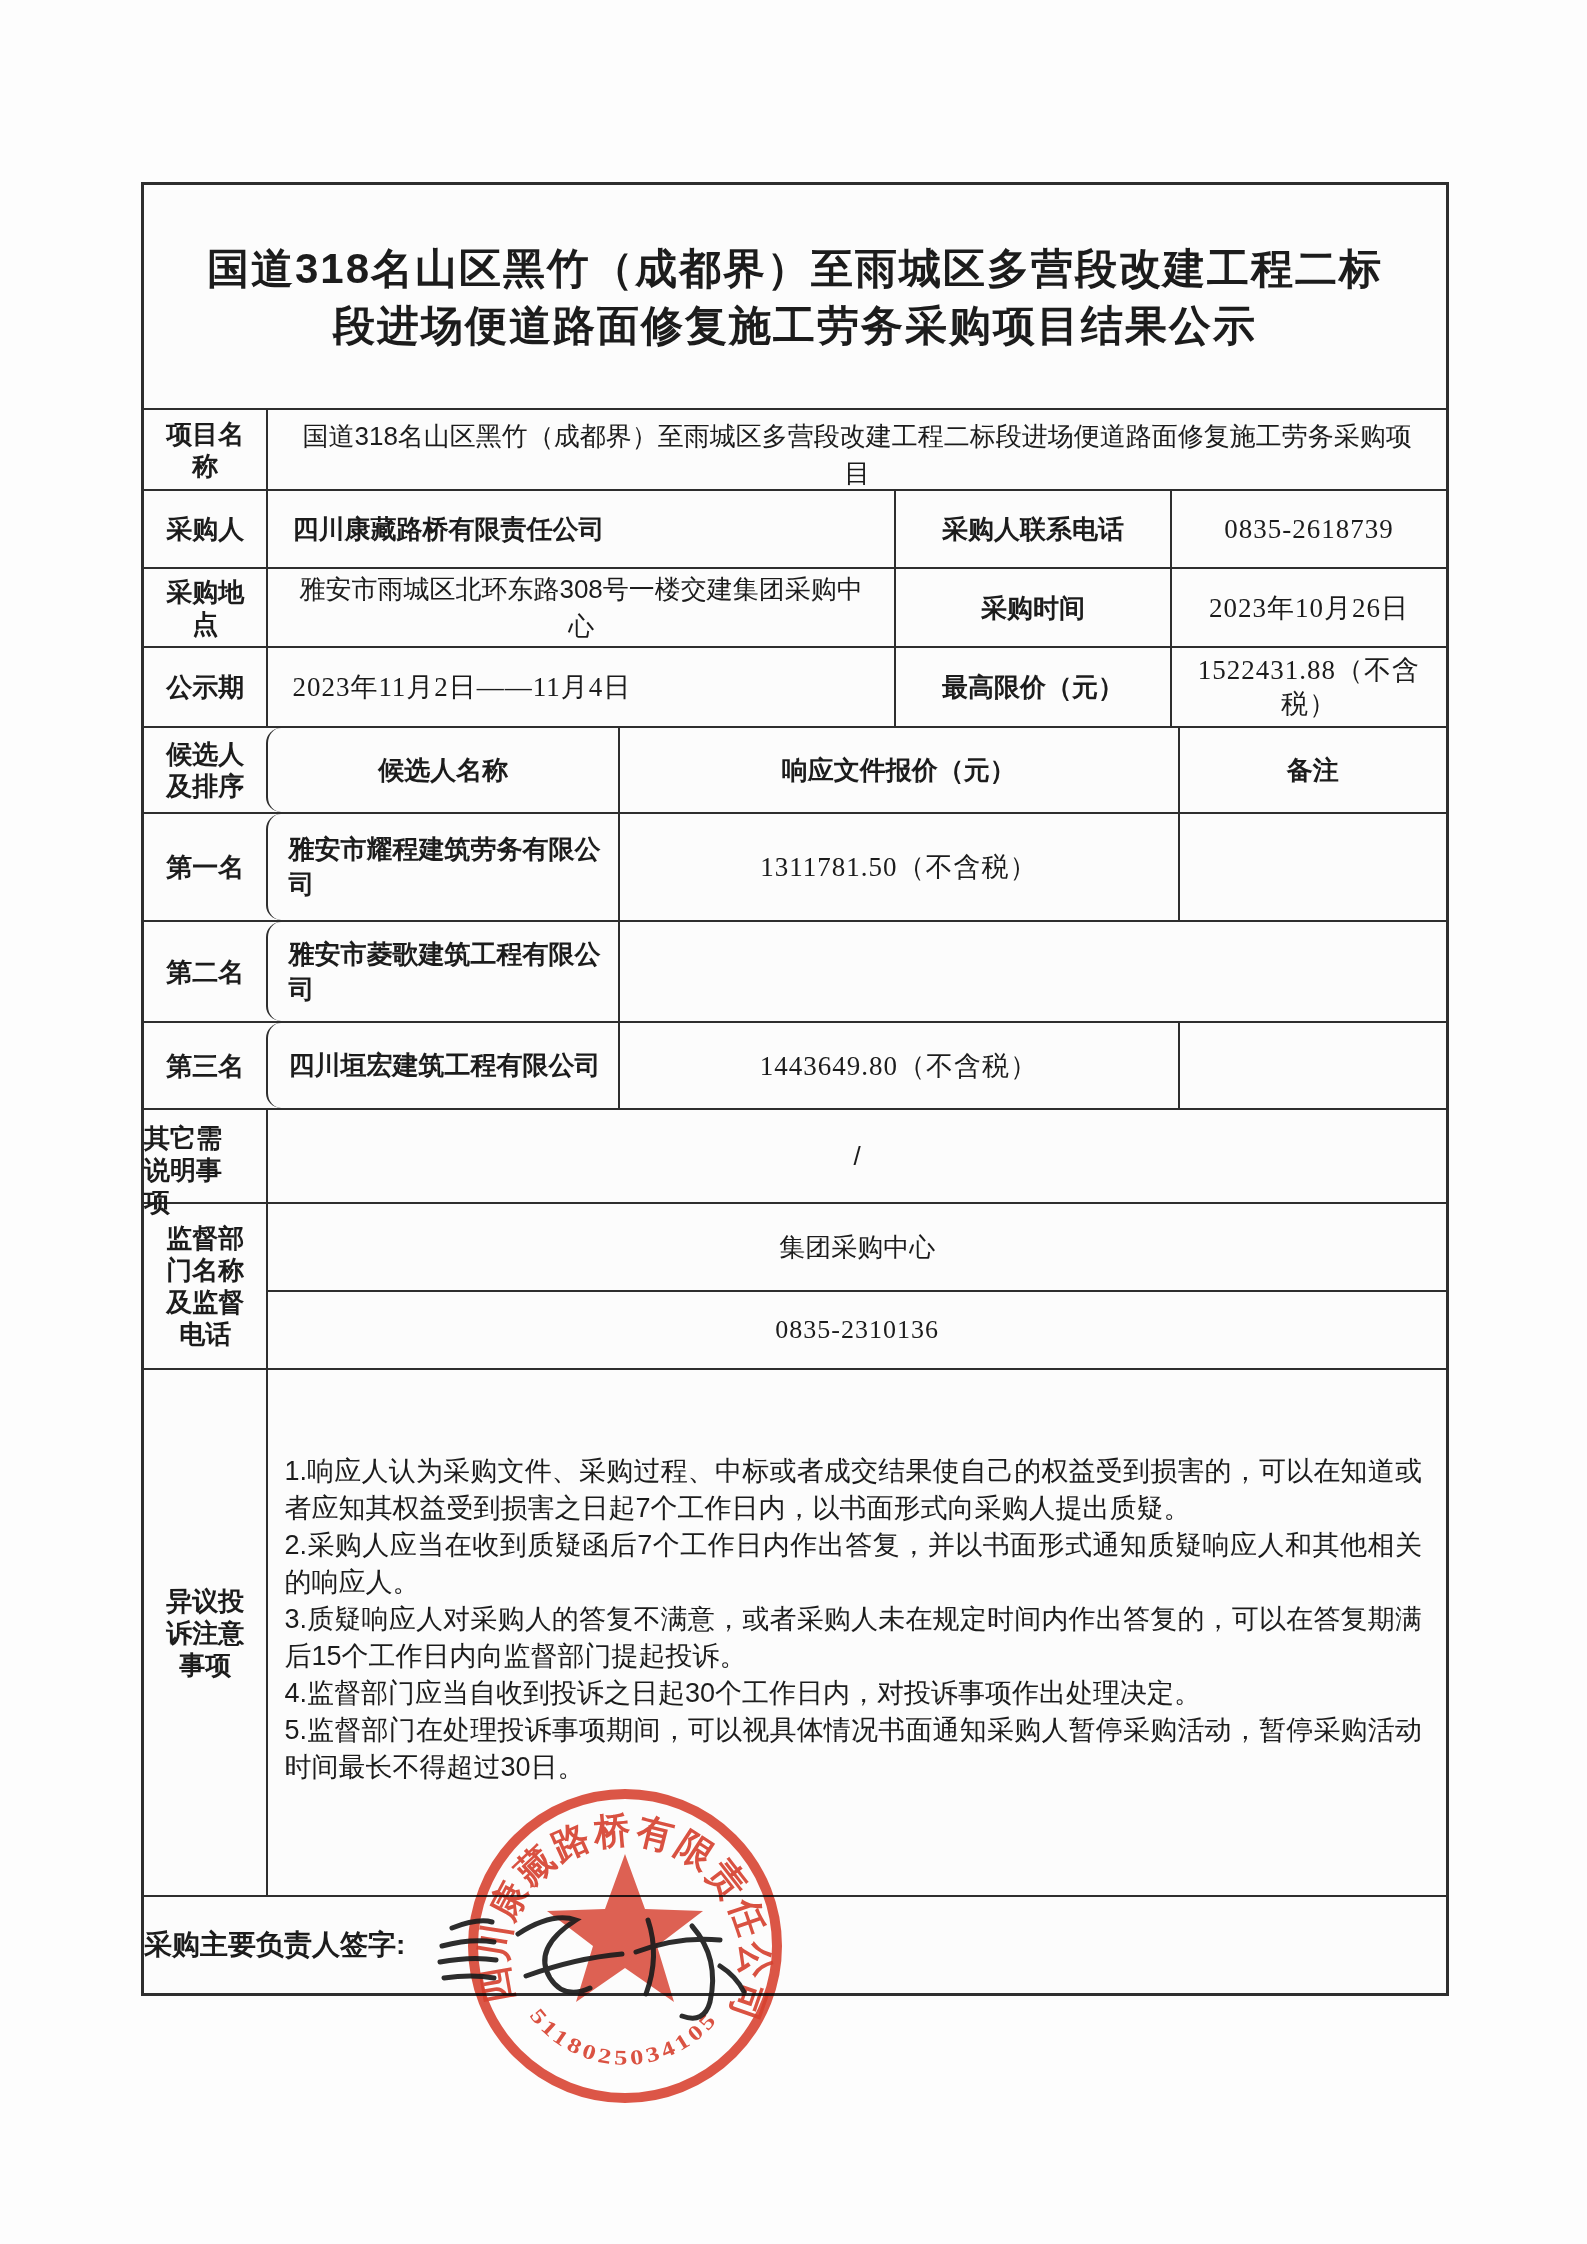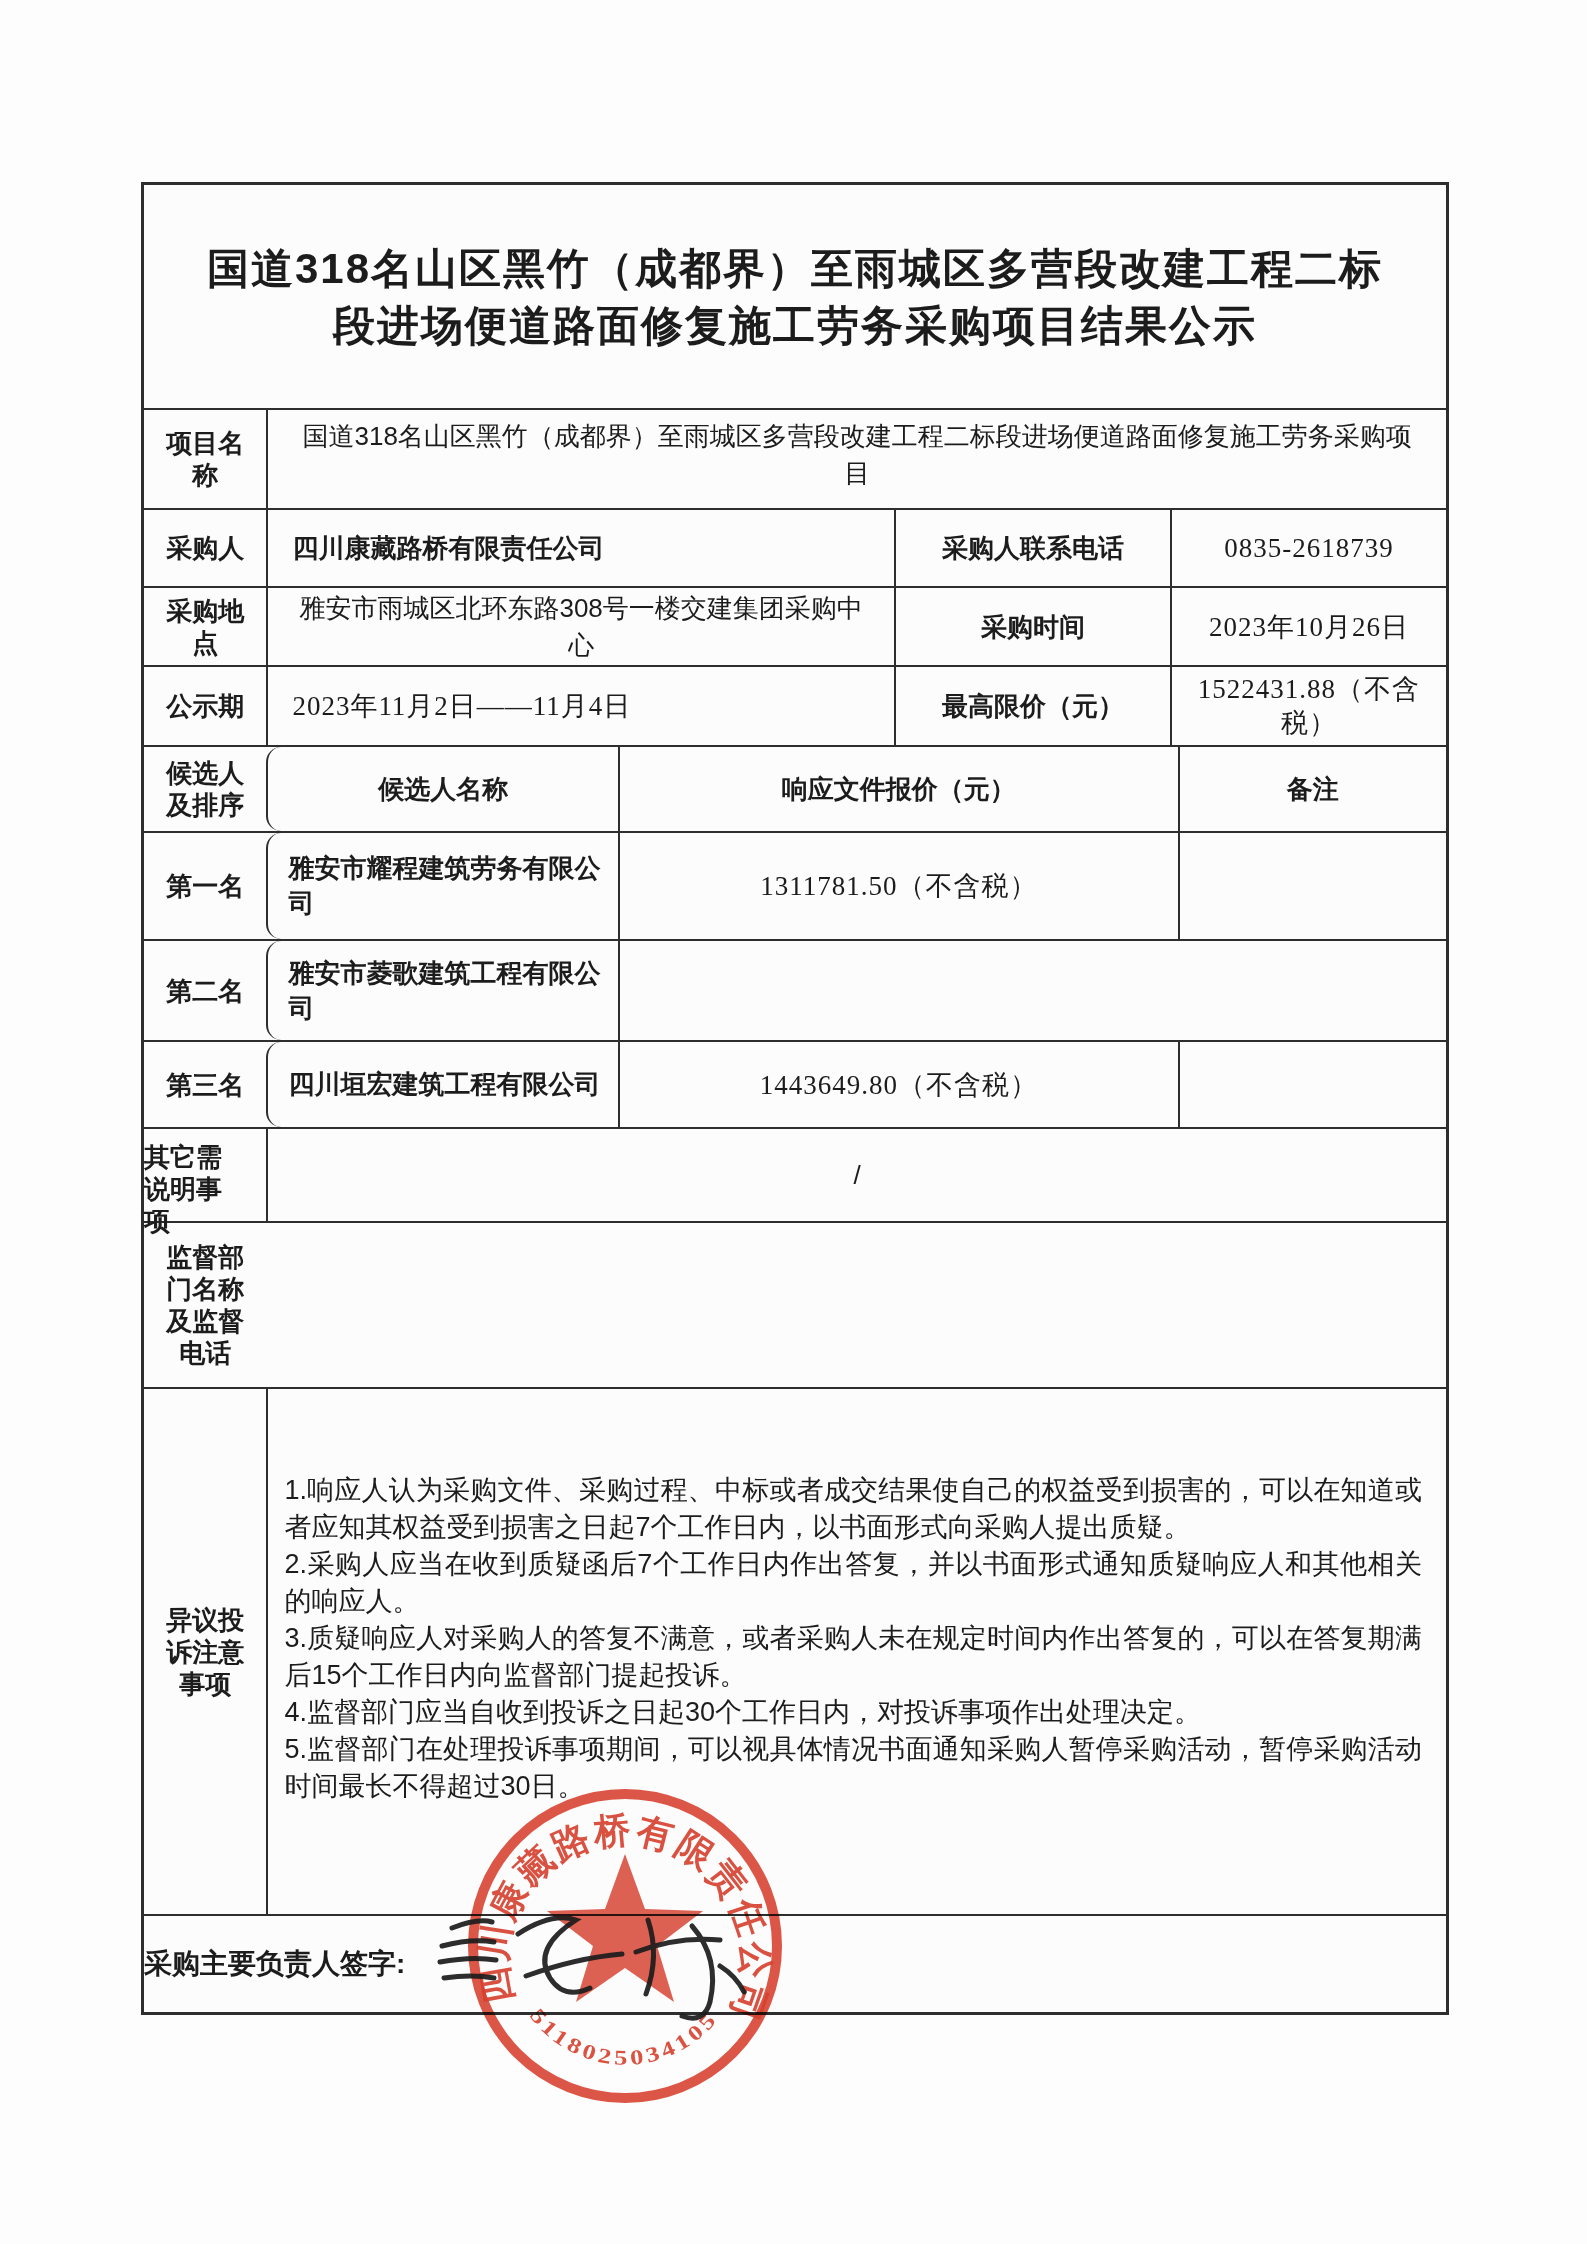--- a/index.html
+++ b/index.html
@@ -59,21 +59,21 @@
 </head>
 <body>
 
 <div class="doc-table">
 
   <div class="row first" style="height:223px">
     <div class="cell nb title-cell">国道318名山区黑竹（成都界）至雨城区多营段改建工程二标
 段进场便道路面修复施工劳务采购项目结果公示</div>
   </div>
 
-  <div class="row" style="height:100px">
+  <div class="row" style="height:81px">
     <div class="cell nb lbl c-lbl">项目名
 称</div>
     <div class="cell c-rest val-left" style="align-items:flex-start;">国道318名山区黑竹（成都界）至雨城区多营段改建工程二标段进场便道路面修复施工劳务采购项目</div>
   </div>
 
   <div class="row" style="height:78px">
     <div class="cell nb lbl c-lbl">采购人</div>
     <div class="cell c-a val-left company">四川康藏路桥有限责任公司</div>
     <div class="cell c-b lbl">采购人联系电话</div>
     <div class="cell c-c val-center num">0835-2618739</div>
@@ -129,20 +129,24 @@
 项</div>
     </div>
     <div class="cell c-rest val-center">/</div>
   </div>
 
   <div class="row" style="height:166px">
     <div class="cell nb lbl c-lbl">监督部
 门名称
 及监督
 电话</div>
+    <div class="sup-right">
+      <div class="sup-sub" style="height:86px">集团采购中心</div>
+      <div class="sup-sub second num" style="height:78px">0835-2310136</div>
+    </div>
   </div>
 
   <div class="row" style="height:527px">
     <div class="cell nb lbl c-lbl">异议投
 诉注意
 事项</div>
     <div class="cell c-rest">
       <div class="obj-text">
         <p>1.响应人认为采购文件、采购过程、中标或者成交结果使自己的权益受到损害的，可以在知道或者应知其权益受到损害之日起7个工作日内，以书面形式向采购人提出质疑。</p>
         <p>2.采购人应当在收到质疑函后7个工作日内作出答复，并以书面形式通知质疑响应人和其他相关的响应人。</p>

